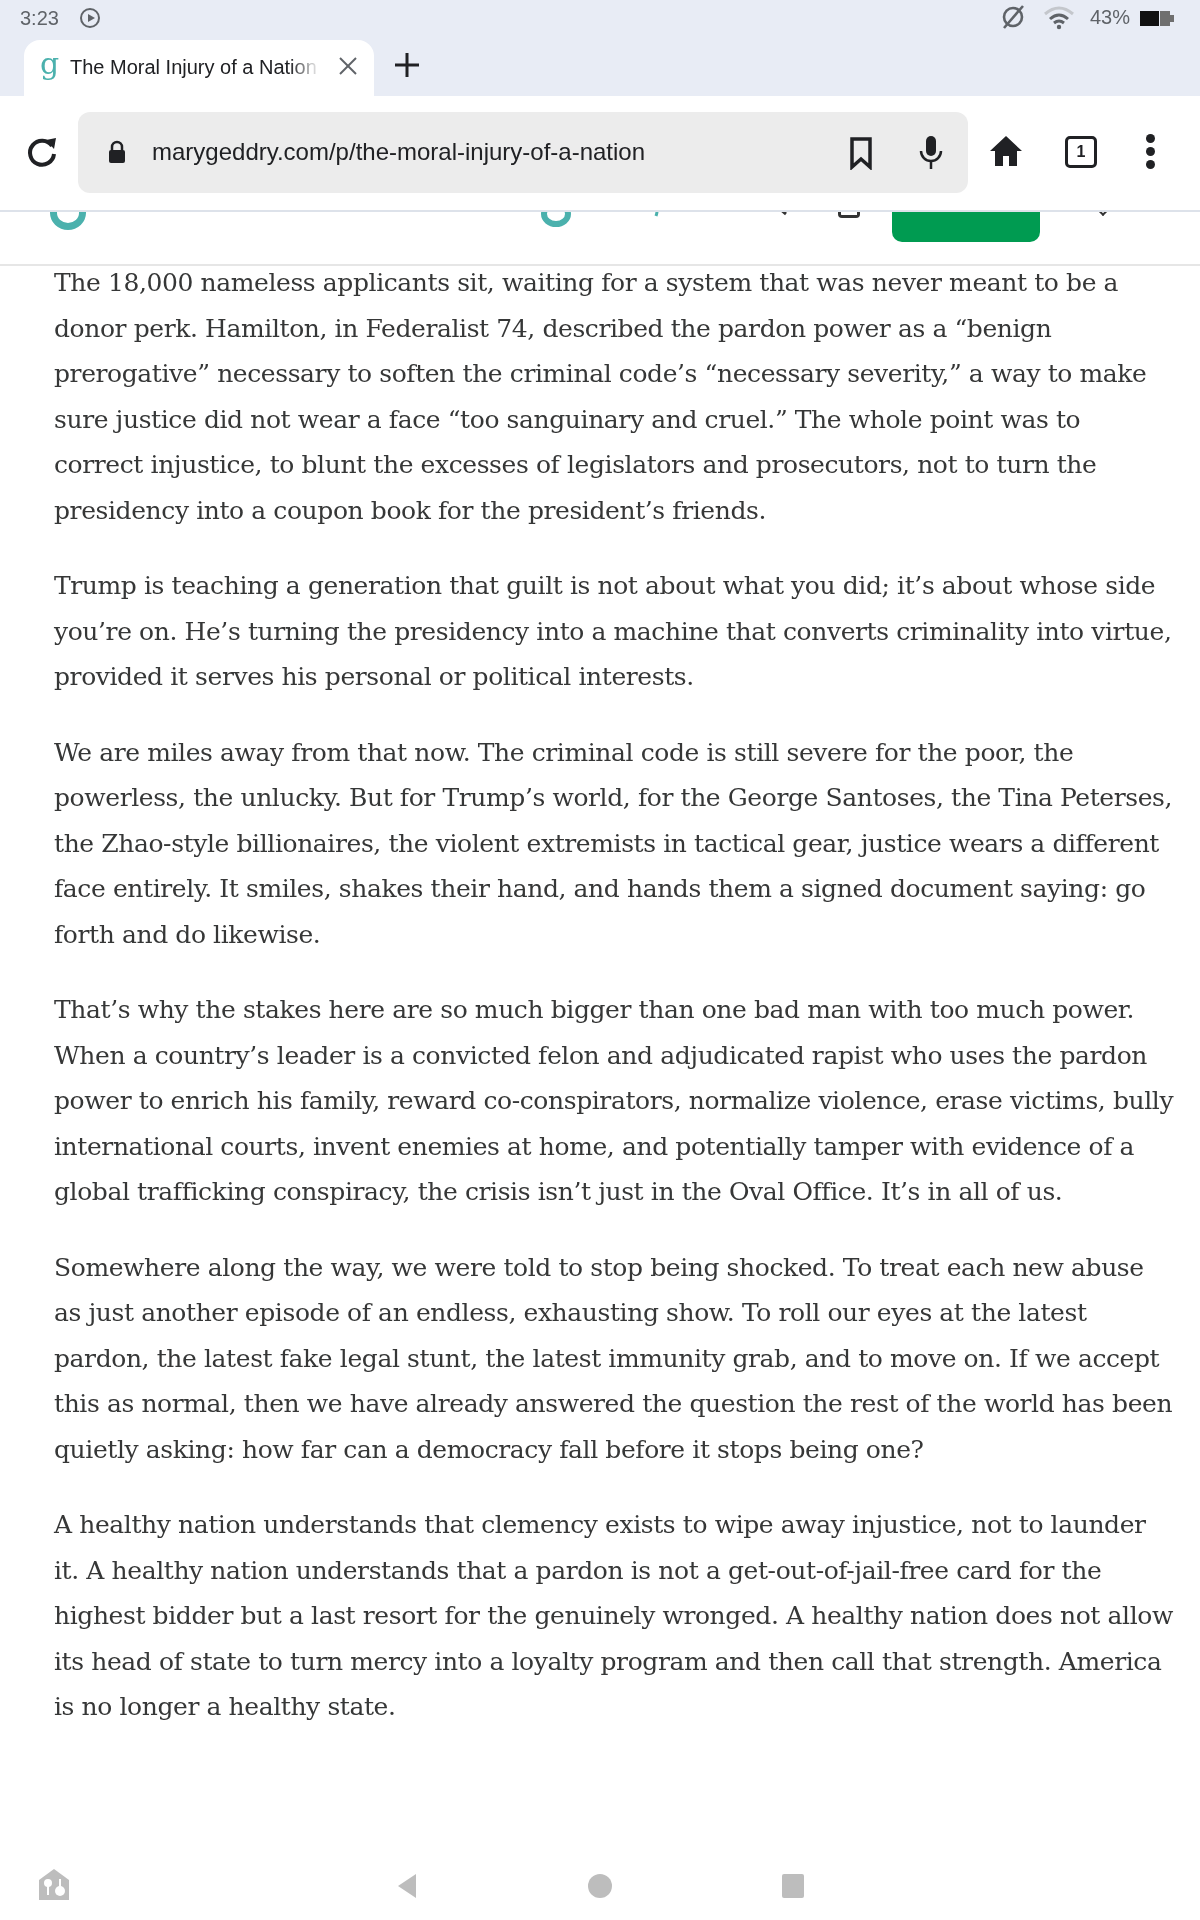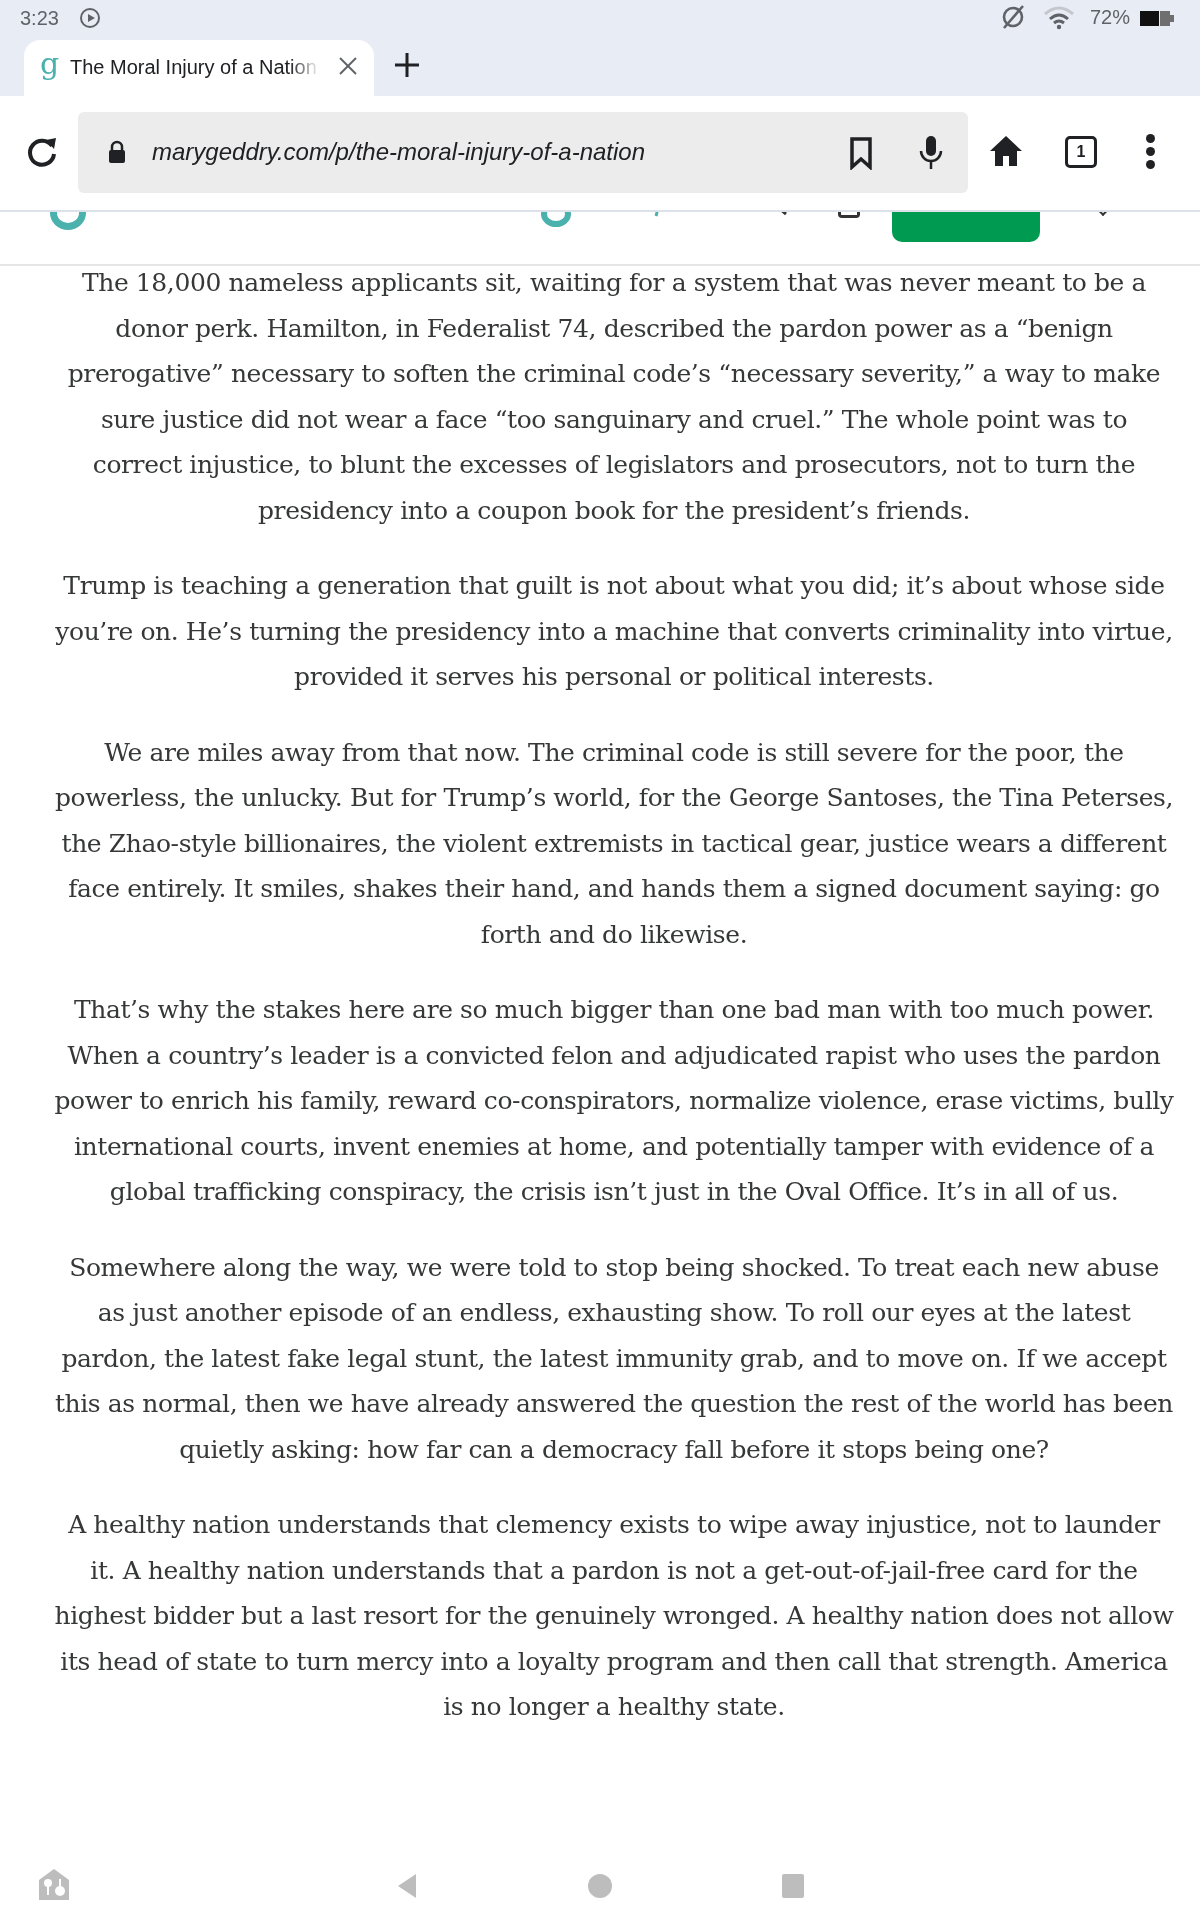--- a/index.html
+++ b/index.html
@@ -31,21 +31,21 @@
     -webkit-mask-image: linear-gradient(to right, #000 88%, transparent 100%);
             mask-image: linear-gradient(to right, #000 88%, transparent 100%);
   }
   .tab .close { position: absolute; left: 312px; top: 14px; width: 24px; height: 24px; }
   .newtab { position: absolute; left: 392px; top: 12px; width: 30px; height: 30px; }
 
   .toolbar { position: absolute; left: 0; top: 96px; width: 1200px; height: 114px; background: #ffffff; }
   .reload { position: absolute; left: 24px; top: 38px; width: 36px; height: 36px; }
   .omnibox {
     position: absolute; left: 78px; top: 16px; width: 890px; height: 81px;
-    background: #ececec; border-radius: 6px; font-style: italic;
+    background: #ececec; border-radius: 12px;
   }
   .omnibox .lock { position: absolute; left: 30px; top: 28px; width: 18px; height: 24px; }
   .omnibox .url { position: absolute; left: 74px; top: 26px; font-size: 24px; color: #202124; white-space: nowrap; }
   .omnibox .bookmark { position: absolute; left: 770px; top: 24px; width: 26px; height: 34px; }
   .omnibox .mic { position: absolute; left: 840px; top: 22px; width: 26px; height: 38px; }
   .home { position: absolute; left: 988px; top: 38px; width: 36px; height: 34px; }
   .tabcount {
     position: absolute; left: 1065px; top: 40px; width: 26px; height: 26px; border: 3px solid #202124; border-radius: 5px;
     font-size: 16px; font-weight: bold; color: #202124; text-align: center; line-height: 26px;
   }
@@ -61,21 +61,21 @@
   .site-search { position: absolute; left: 770px; top: -8px; width: 20px; height: 12px; }
   .site-notif { position: absolute; left: 838px; top: -8px; width: 22px; height: 14px; border: 3px solid #333; border-top: none; border-radius: 0 0 4px 4px; box-sizing: border-box; }
   .site-subscribe { position: absolute; left: 892px; top: -10px; width: 148px; height: 40px; background: #009b51; border-radius: 0 0 10px 10px; }
   .site-account { position: absolute; left: 1098px; top: -8px; width: 8px; height: 8px; border-right: 2px solid #333; border-bottom: 2px solid #333; transform: rotate(45deg); }
 
   .article {
     position: absolute; left: 54px; top: 260px; width: 1120px;
     font-family: "DejaVu Serif", serif; font-size: 25px; line-height: 45.5px; color: #363737;
     letter-spacing: -0.4px;
   }
-  .article p { margin: 0 0 30px 0; text-align: center; }
+  .article p { margin: 0 0 30px 0; }
 
   .navbar { position: absolute; left: 0; top: 1856px; width: 1200px; height: 64px; background: #ffffff; }
   .nav-assistant { position: absolute; left: 38px; top: 12px; width: 32px; height: 34px; }
   .nav-back { position: absolute; left: 396px; top: 16px; width: 22px; height: 28px; }
   .nav-home { position: absolute; left: 588px; top: 18px; width: 24px; height: 24px; border-radius: 50%; background: #bdbdbd; }
   .nav-recents { position: absolute; left: 782px; top: 18px; width: 22px; height: 24px; background: #bdbdbd; border-radius: 2px; }
 </style>
 </head>
 <body>
 
@@ -85,21 +85,21 @@
   <svg class="dnd" viewBox="0 0 26 26">
     <circle cx="13" cy="13" r="9" fill="none" stroke="#5f6368" stroke-width="2.6"></circle>
     <line x1="4" y1="24" x2="23" y2="2" stroke="#5f6368" stroke-width="2.6"></line>
   </svg>
   <svg class="wifi" viewBox="0 0 32 24">
     <path d="M2 8 Q16 -4 30 8" fill="none" stroke="#c4c7cc" stroke-width="3"></path>
     <path d="M7 13 Q16 5 25 13" fill="none" stroke="#5f6368" stroke-width="3"></path>
     <path d="M11 17 Q16 13 21 17" fill="none" stroke="#5f6368" stroke-width="3"></path>
     <circle cx="16" cy="21" r="2.2" fill="#5f6368"></circle>
   </svg>
-  <span class="battery-pct">72%</span>
+  <span class="battery-pct">43%</span>
   <svg class="battery" viewBox="0 0 34 15">
     <rect x="0" y="0" width="19" height="15" fill="#111"></rect>
     <rect x="20" y="0" width="10" height="15" fill="#6f6f6f"></rect>
     <rect x="30" y="4" width="4" height="7" fill="#6f6f6f"></rect>
   </svg>
 </div>
 
 <div class="tabstrip">
   <div class="tab">
     <span class="favicon">g</span>

